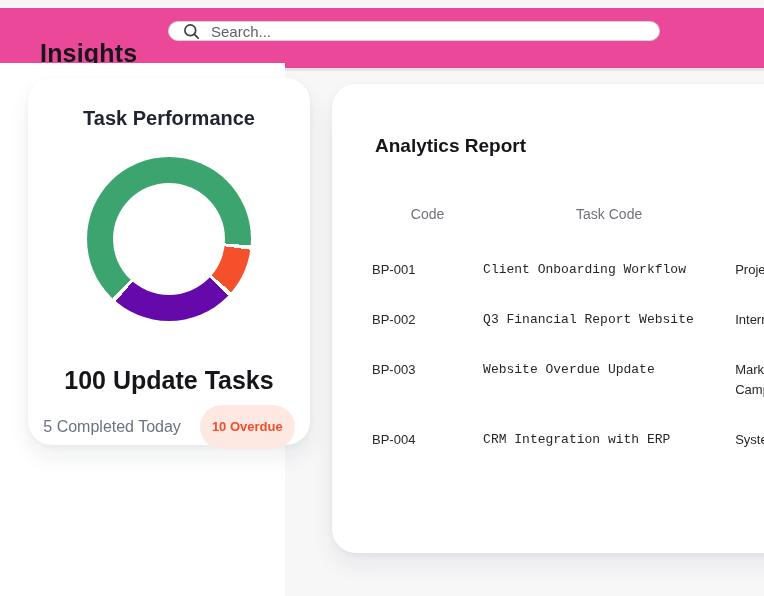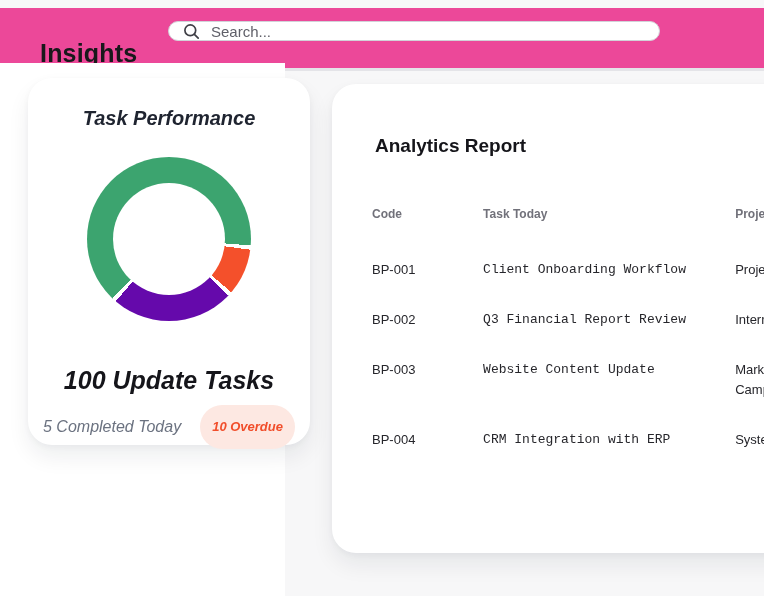--- a/index.html
+++ b/index.html
@@ -48,21 +48,21 @@
   .left-panel {
     position: absolute; left: 0; top: 0;
     width: 285px; height: 533px; background: #ffffff;
   }
   .card {
     position: absolute; background: #ffffff; border-radius: 24px;
     box-shadow: 0 12px 22px rgba(17,24,39,0.07), 0 2px 6px rgba(17,24,39,0.04);
   }
 
   
-  .card-tasks { left: 28px; top: 15px; width: 282px; height: 367px; text-align: center; font-style: italic; }
+  .card-tasks { left: 28px; top: 15px; width: 282px; height: 367px; text-align: center; }
   .tp-title {
     margin: 0; padding-top: 27px;
     font-size: 20px; line-height: 26px; font-weight: 600; color: #1f2430;
   }
   .donut {
     position: absolute; left: 59px; top: 79px;
     width: 164px; height: 164px; border-radius: 50%;
     background: #e5e7eb; 
   }
   .donut-hole {
@@ -93,22 +93,22 @@
   }
   .ar-table {
     margin: 45px 0 0 40px;
     border-collapse: collapse; table-layout: fixed;
     width: 480px;
   }
   .ar-table col.c-code { width: 78px; }
   .ar-table col.c-task { width: 177px; }
   .ar-table col.c-proj { width: 82px; }
   .ar-table th {
-    text-align: left; vertical-align: top;
-    font-weight: 700; font-size: 12px; line-height: 18px; color: #71717a;
+    text-align: center; vertical-align: top;
+    font-weight: 400; font-size: 14px; line-height: 18px; color: #71717a;
     padding: 0 0 22px 0;
   }
   .ar-table td {
     text-align: left; vertical-align: top;
     font-size: 13px; line-height: 20px; color: #26262b;
     padding: 15px 0 15px 0;
   }
   .ar-table td.cell-code { padding-right: 32px; word-break: break-all; }
   .ar-table td.cell-task { padding-right: 25px; font-family: Liberation Mono, monospace; }
 </style>
@@ -147,38 +147,38 @@
     <h2 class="ar-title">Analytics Report</h2>
     <table class="ar-table">
       <colgroup>
           <col class="c-code">
           <col class="c-task">
           <col class="c-proj">
         </colgroup>
       <thead>
         <tr>
           <th>Code</th>
-          <th>Task Today</th>
+          <th>Task Code</th>
           <th>Project</th>
         </tr>
       </thead>
       <tbody>
         <tr>
           <td class="cell-code">BP-001</td>
           <td class="cell-task">Client Onboarding Workflow</td>
           <td class="cell-project">Project Alpha</td>
         </tr>
         <tr>
           <td class="cell-code">BP-002</td>
-          <td class="cell-task">Q3 Financial Report Review</td>
+          <td class="cell-task">Q3 Financial Report Website</td>
           <td class="cell-project">Internal Audit</td>
         </tr>
         <tr>
           <td class="cell-code">BP-003</td>
-          <td class="cell-task">Website Content Update</td>
+          <td class="cell-task">Website Overdue Update</td>
           <td class="cell-project">Marketing Campaign</td>
         </tr>
         <tr>
           <td class="cell-code">BP-004</td>
           <td class="cell-task">CRM Integration with ERP</td>
           <td class="cell-project">System Upgrade</td>
         </tr>
       </tbody>
     </table>
   </div>

